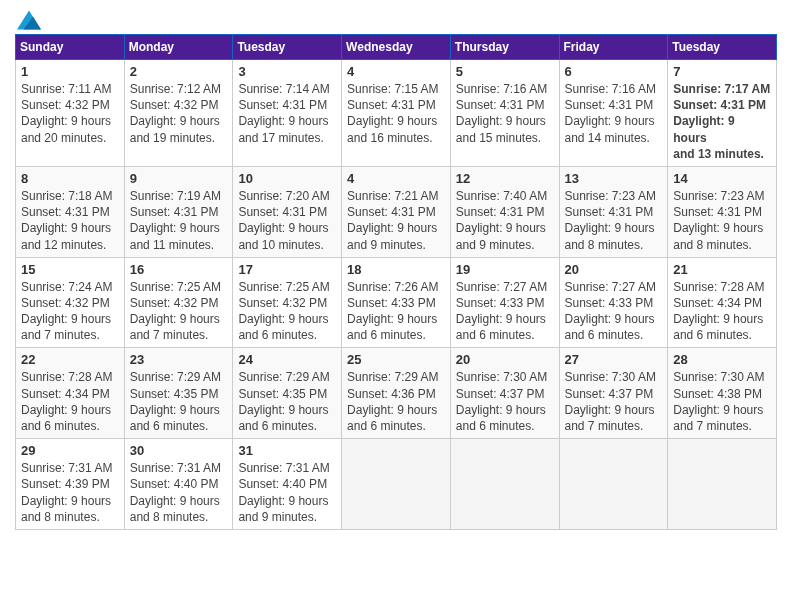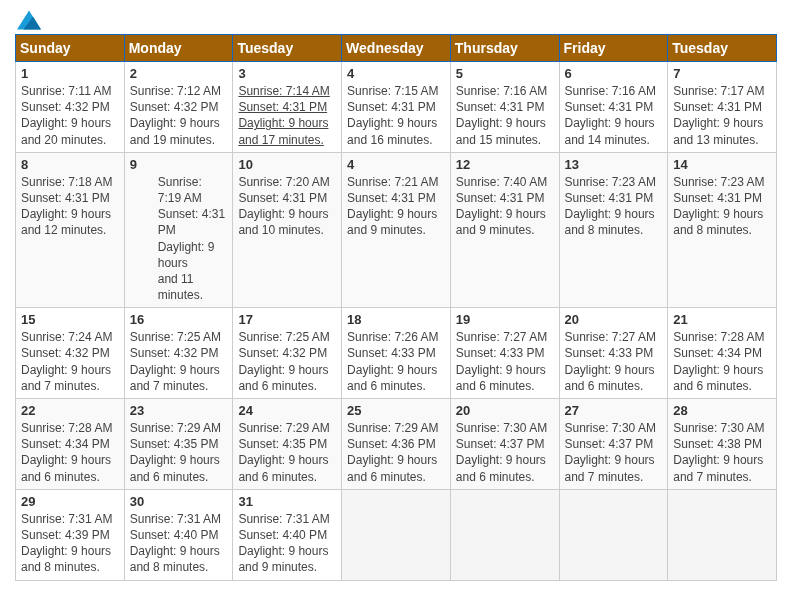--- a/index.html
+++ b/index.html
@@ -47,24 +47,24 @@
     .location-title {
       font-size: 14px;
       color: #555;
     }
     table {
       width: 100%;
       border-collapse: collapse;
       table-layout: fixed;
     }
     th {
-      background-color: #a16207;
+      background-color: #4c1d95;
       color: #fff;
       padding: 5px 4px;
-      font-size: 14px;
+      font-size: 12px;
       text-align: left;
       border: 1px solid #1565c0;
     }
     td {
       border: 1px solid #ccc;
       vertical-align: top;
       padding: 4px 5px;
       font-size: 10px;
       color: #333;
       height: 80px;
@@ -134,21 +134,21 @@
         </td>
         <td>
           <span class="day-number">2</span>
           <div class="day-info" style="white-space: pre-line;">Sunrise: 7:12 AM
 Sunset: 4:32 PM
 Daylight: 9 hours
 and 19 minutes.</div>
         </td>
         <td>
           <span class="day-number">3</span>
-          <div class="day-info" style="white-space: pre-line; text-decoration: underline;">Sunrise: 7:14 AM
+          <div class="day-info" style="white-space: pre-line;">Sunrise: 7:14 AM
 Sunset: 4:31 PM
 Daylight: 9 hours
 and 17 minutes.</div>
         </td>
         <td>
           <span class="day-number">4</span>
           <div class="day-info" style="white-space: pre-line;">Sunrise: 7:15 AM
 Sunset: 4:31 PM
 Daylight: 9 hours
 and 16 minutes.</div>
@@ -162,37 +162,37 @@
         </td>
         <td>
           <span class="day-number">6</span>
           <div class="day-info" style="white-space: pre-line;">Sunrise: 7:16 AM
 Sunset: 4:31 PM
 Daylight: 9 hours
 and 14 minutes.</div>
         </td>
         <td>
           <span class="day-number">7</span>
-          <div class="day-info" style="white-space: pre-line;">Sunrise: 7:17 AM
+          <div class="day-info" style="white-space: pre-line; font-weight: bold;">Sunrise: 7:17 AM
 Sunset: 4:31 PM
 Daylight: 9 hours
 and 13 minutes.</div>
         </td>
       </tr>
       <tr>
         <td>
           <span class="day-number">8</span>
           <div class="day-info" style="white-space: pre-line;">Sunrise: 7:18 AM
 Sunset: 4:31 PM
 Daylight: 9 hours
 and 12 minutes.</div>
         </td>
         <td>
           <span class="day-number">9</span>
-          <div class="day-info" style="white-space: pre-line; margin-left: 28px;">Sunrise: 7:19 AM
+          <div class="day-info" style="white-space: pre-line;">Sunrise: 7:19 AM
 Sunset: 4:31 PM
 Daylight: 9 hours
 and 11 minutes.</div>
         </td>
         <td>
           <span class="day-number">10</span>
           <div class="day-info" style="white-space: pre-line;">Sunrise: 7:20 AM
 Sunset: 4:31 PM
 Daylight: 9 hours
 and 10 minutes.</div>

